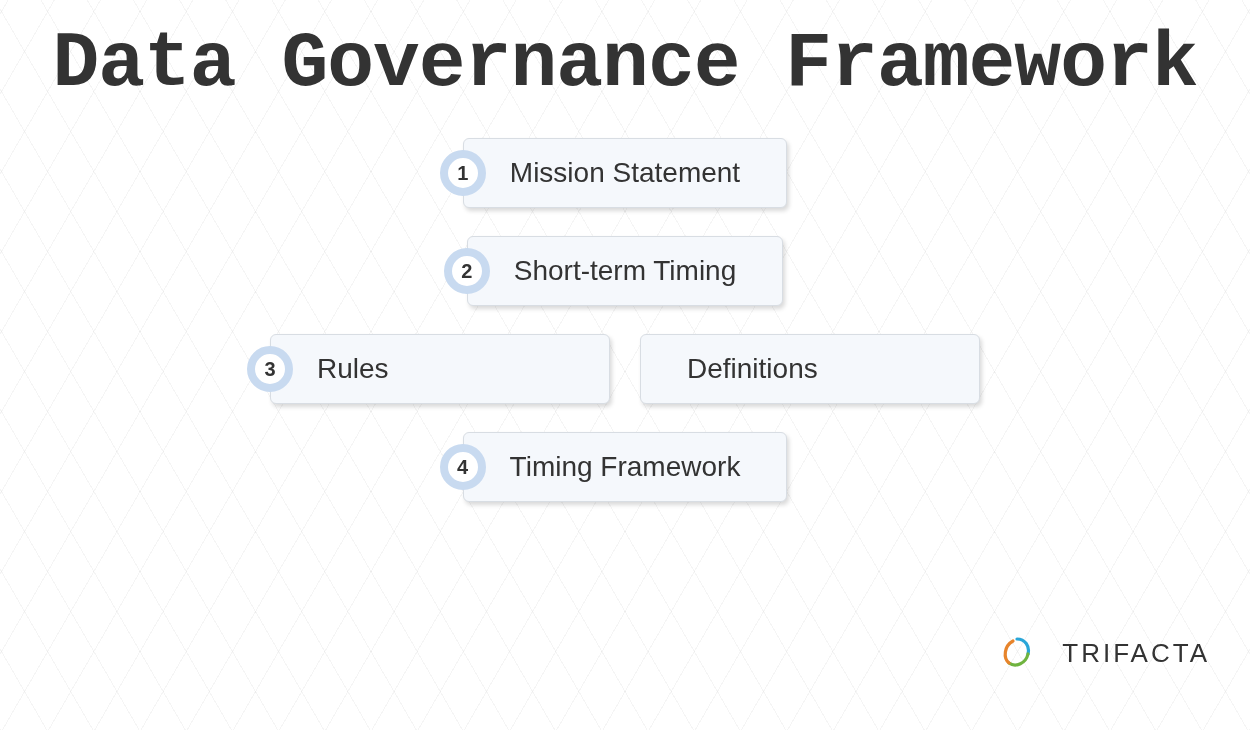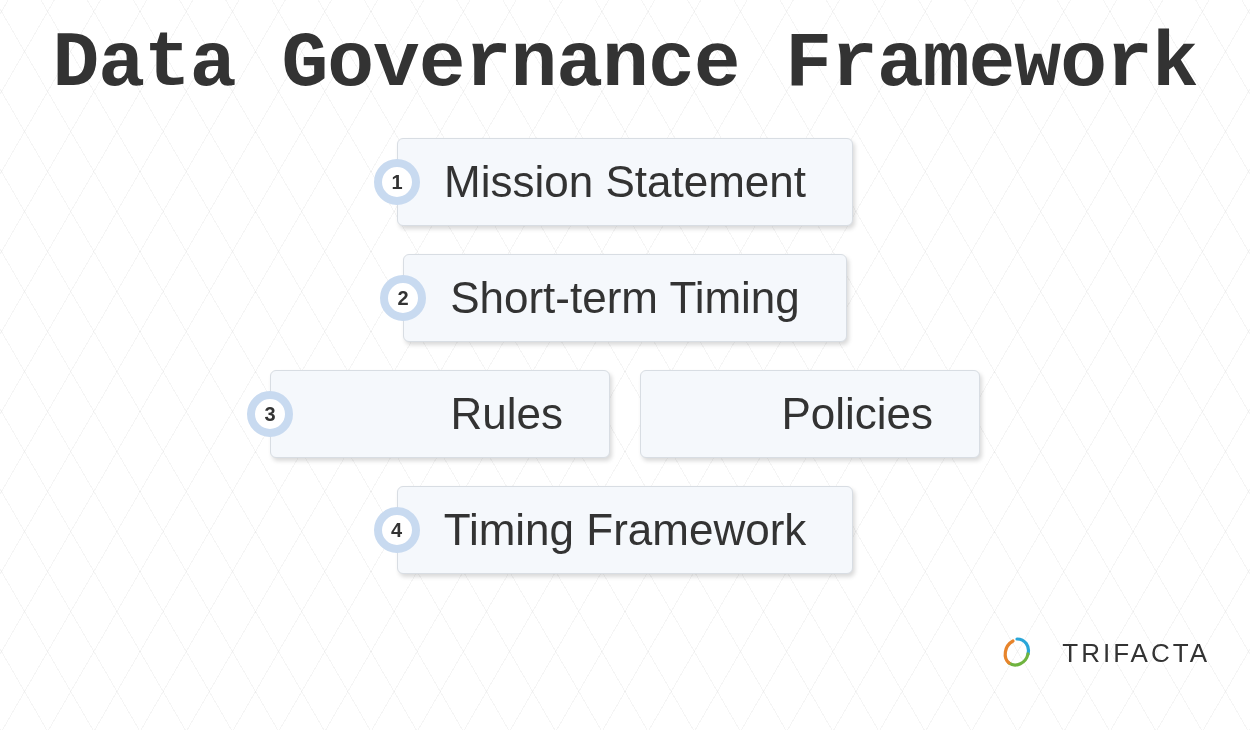--- a/index.html
+++ b/index.html
@@ -39,24 +39,24 @@
     gap: 30px;
     margin-bottom: 28px;
     position: relative;
   }
   .card {
     background: #f5f8fc;
     border: 1px solid #d8dde3;
     border-radius: 6px;
     box-shadow: 2px 3px 4px rgba(0,0,0,0.15);
     padding: 18px 46px;
-    font-size: 44px;
+    font-size: 28px;
     font-weight: 500;
     color: #333333;
-    text-align: right;
+    text-align: left;
     white-space: nowrap;
   }
   .badge {
     position: absolute;
     left: 0;
     top: 50%;
     transform: translate(-50%, -50%);
     width: 46px;
     height: 46px;
     border-radius: 50%;
@@ -110,21 +110,21 @@
       <div class="badge">2</div>
       <div class="card">Short-term Timing</div>
     </div>
   </div>
 
   <div class="row">
     <div class="card-wrap">
       <div class="badge">3</div>
       <div class="card" style="min-width:340px">Rules</div>
     </div>
-    <div class="card" style="min-width:340px">Policies</div>
+    <div class="card" style="min-width:340px">Definitions</div>
   </div>
 
   <div class="row">
     <div class="card-wrap">
       <div class="badge">4</div>
       <div class="card">Timing Framework</div>
     </div>
   </div>
 
 </div>

